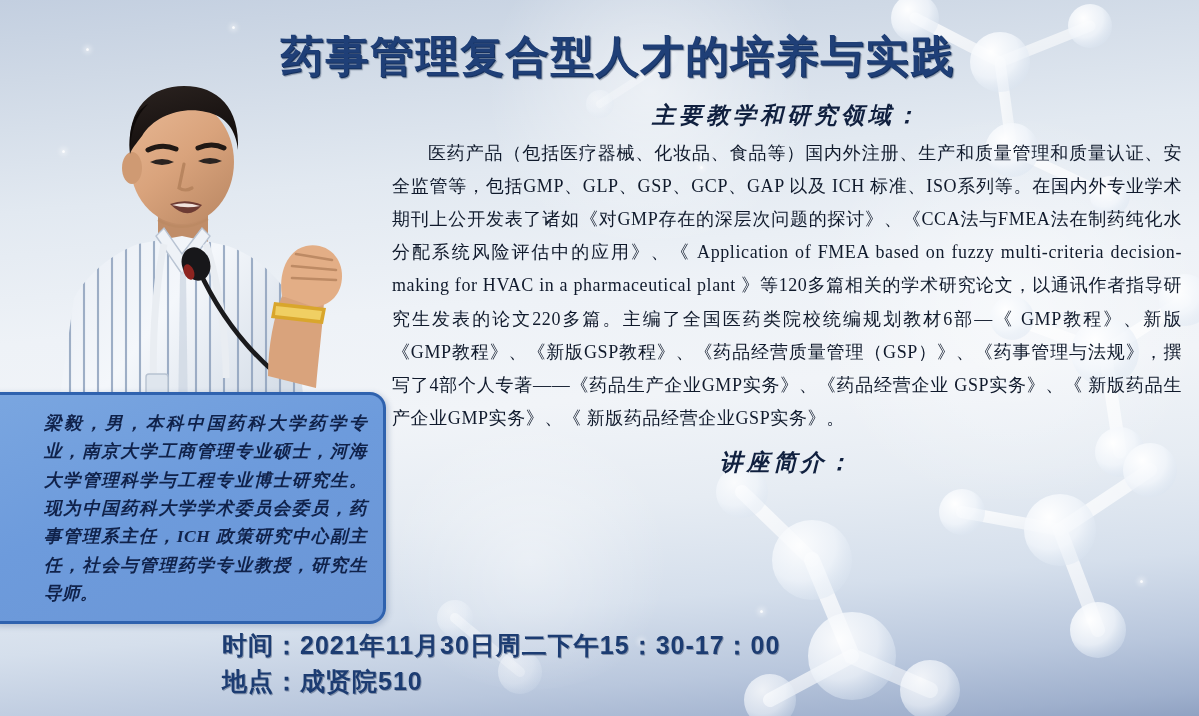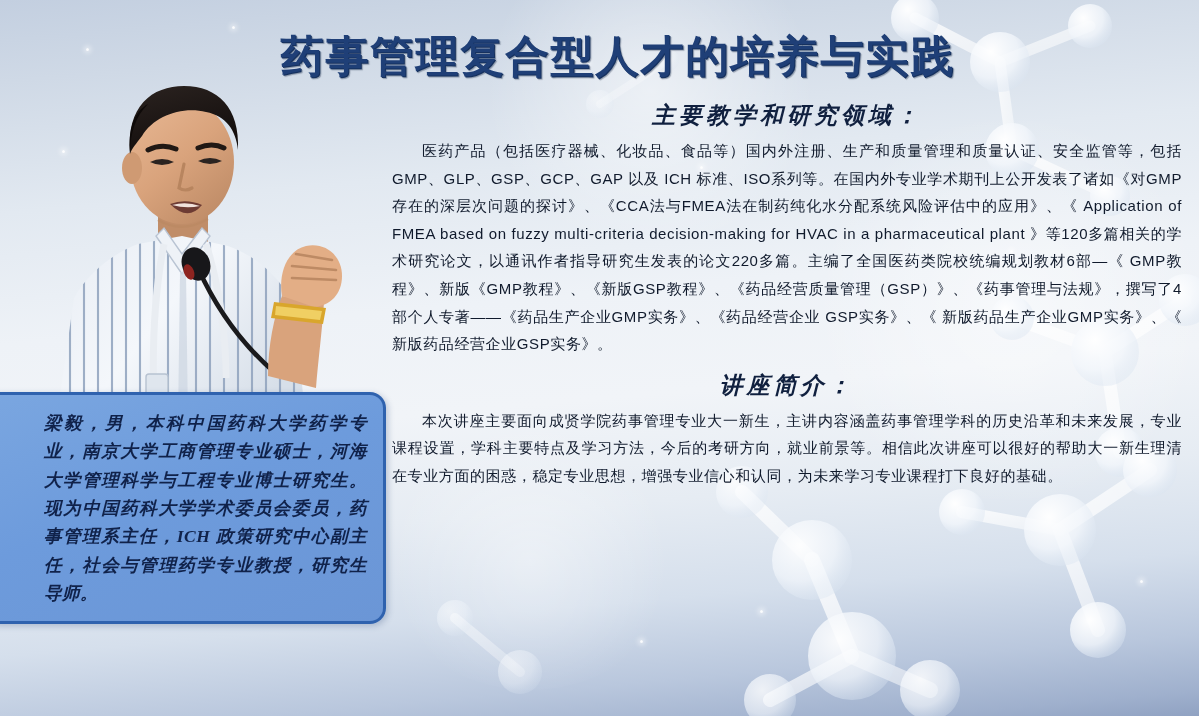--- a/index.html
+++ b/index.html
@@ -105,27 +105,27 @@
     font-family: "Liberation Serif", "DejaVu Serif", serif;
     font-style: italic;
     font-weight: bold;
     font-size: 23px;
     letter-spacing: 4px;
     color: #10203f;
     margin-bottom: 6px;
     text-align: center;
   }
   .para {
-    font-size: 15px;
+    font-size: 18px;
     line-height: 1.84;
     color: #101a2c;
     text-align: justify;
     text-indent: 2em;
     letter-spacing: 0.6px;
-    font-family: Liberation Sans, sans-serif;
+    font-family: Liberation Serif, serif;
   }
   .section-head-2 {
     margin-top: 12px;
   }
 
   
   .footer-info {
     position: absolute;
     left: 222px; top: 628px;
   }
@@ -329,20 +329,25 @@
 
   <div class="bio-box">
     <div class="bio-text">梁毅，男，本科中国药科大学药学专业，南京大学工商管理专业硕士，河海大学管理科学与工程专业博士研究生。现为中国药科大学学术委员会委员，药事管理系主任，ICH 政策研究中心副主任，社会与管理药学专业教授，研究生导师。</div>
   </div>
 
   <div class="content">
     <div class="section-head">主要教学和研究领域：</div>
     <div class="para">医药产品（包括医疗器械、化妆品、食品等）国内外注册、生产和质量管理和质量认证、安全监管等，包括GMP、GLP、GSP、GCP、GAP 以及 ICH 标准、ISO系列等。在国内外专业学术期刊上公开发表了诸如《对GMP存在的深层次问题的探讨》、《CCA法与FMEA法在制药纯化水分配系统风险评估中的应用》、《 Application of FMEA based on fuzzy multi-criteria decision-making for HVAC in a pharmaceutical plant 》等120多篇相关的学术研究论文，以通讯作者指导研究生发表的论文220多篇。主编了全国医药类院校统编规划教材6部—《 GMP教程》、新版《GMP教程》、《新版GSP教程》、《药品经营质量管理（GSP）》、《药事管理与法规》，撰写了4部个人专著——《药品生产企业GMP实务》、《药品经营企业 GSP实务》、《 新版药品生产企业GMP实务》、《 新版药品经营企业GSP实务》。</div>
 
     <div class="section-head section-head-2">讲座简介：</div>
-    <div class="para">本次讲座主要面向成贤学院药事管理专业大一新生，主讲内容涵盖药事管理学科的历史沿革和未来发展，专业课程设置，学科主要特点及学习方法，今后的考研方向，就业前景等。相信此次讲座可以很好的帮助大一新生理清在专业方面的困惑，稳定专业思想，增强专业信心和认同，为未来学习专业课程打下良好的基础。</div>
   </div>
 
   <div class="footer-info">
+    <div class="info-line">
+      <span>时间：</span><span>2021年11月30日周二下午15：30-17：00</span>
+    </div>
+    <div class="info-line">
+      <span>地点：</span><span>成贤院510</span>
+    </div>
   </div>
 
 
 </div>
 
 </body></html>

